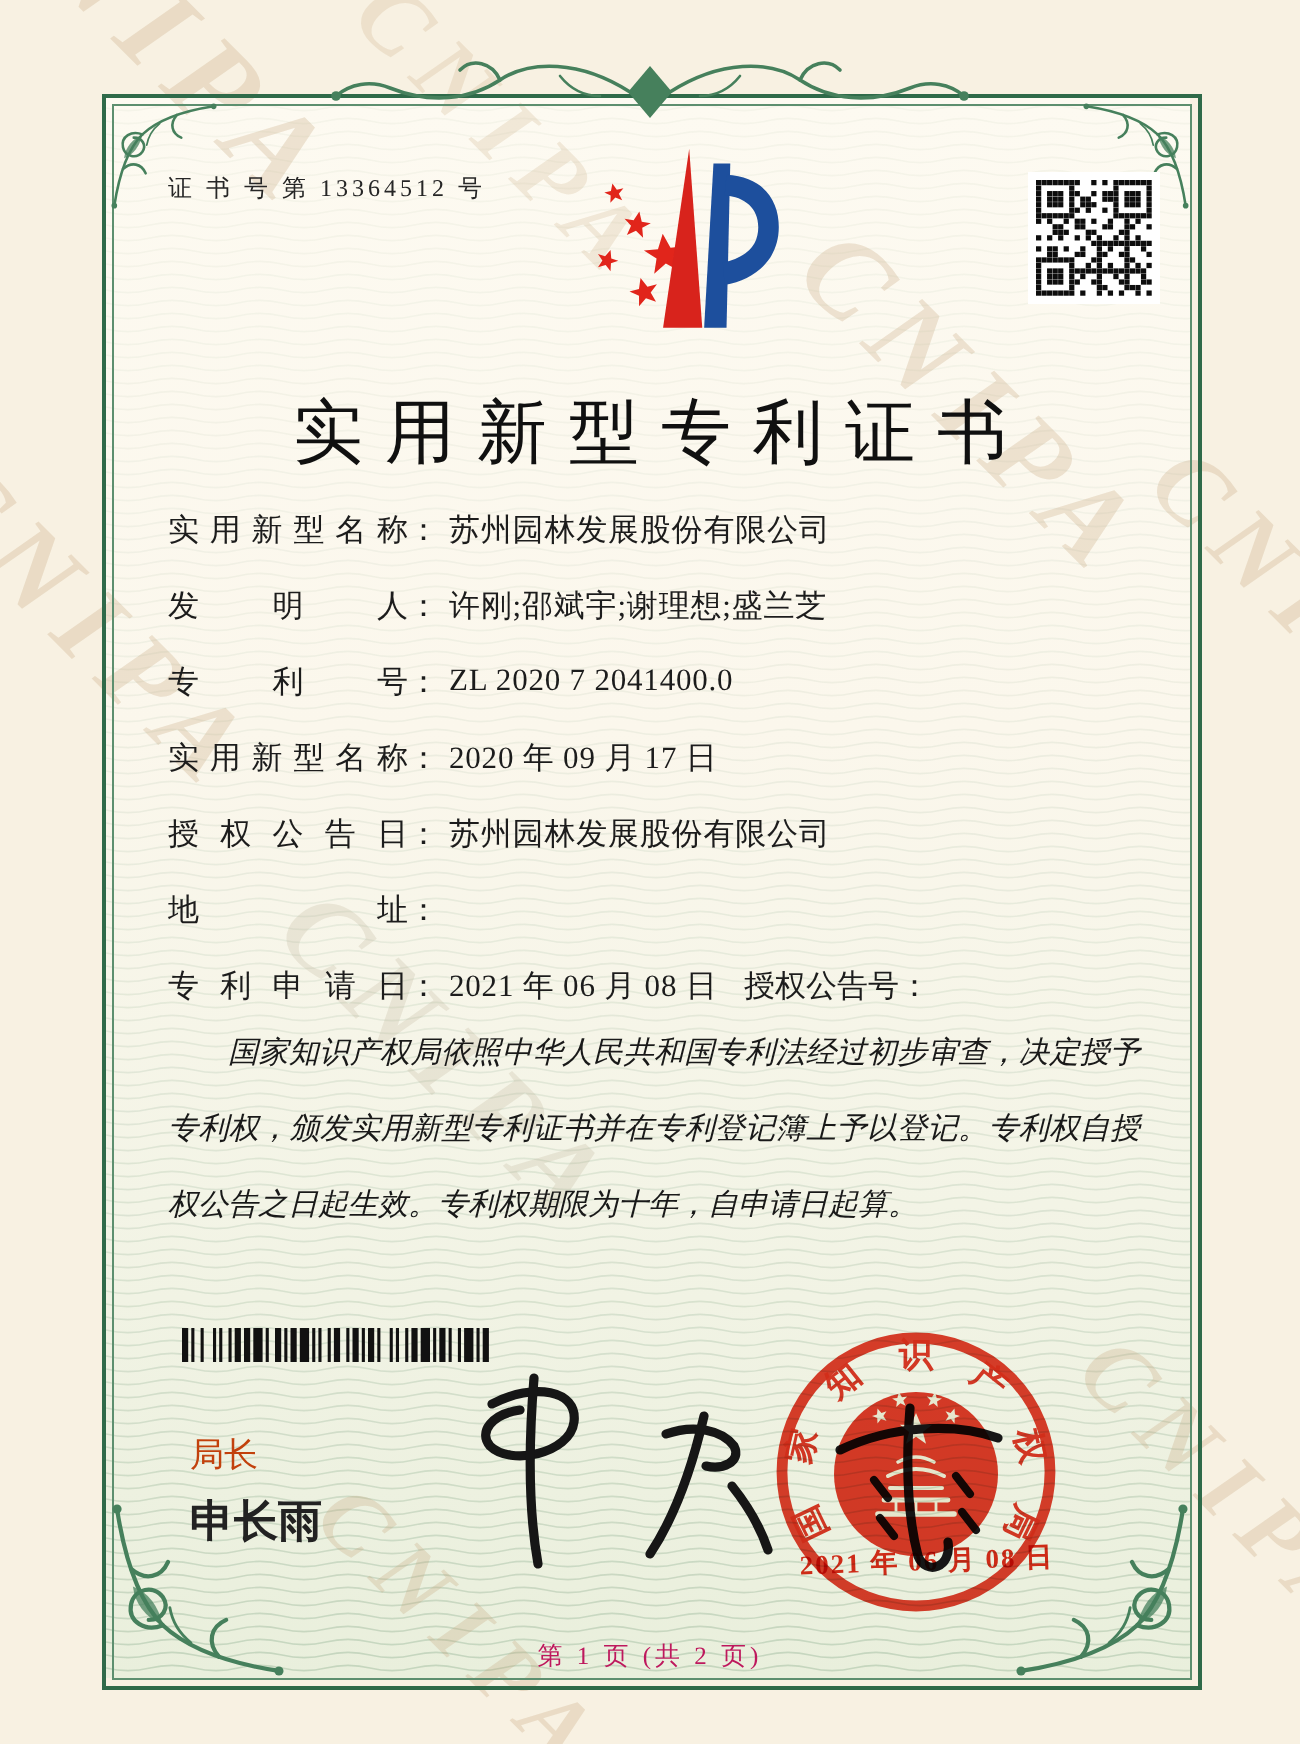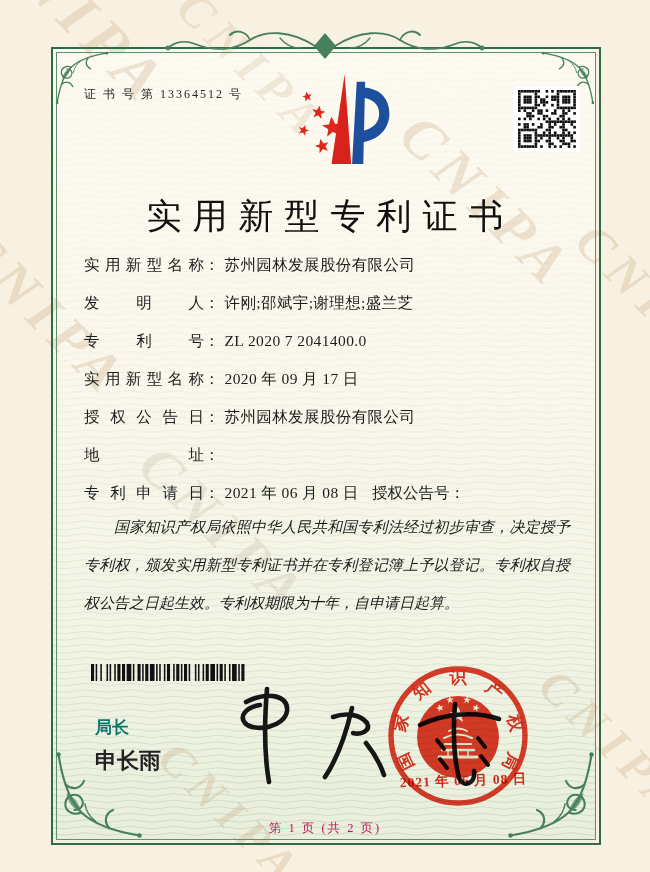--- a/index.html
+++ b/index.html
@@ -52,22 +52,22 @@
   .fvalue{margin-left:5px;letter-spacing:.4px;}
   .pair2{position:absolute;left:288px;display:flex;align-items:center;}
 
   
   .paras{position:absolute;left:84px;top:508px;width:486px;z-index:5;font-size:15px;
          line-height:38px;font-style:italic;text-align:justify;color:#191919;}
   .paras p{margin:0;text-indent:2em;}
 
   
   #barcode{position:absolute;left:91px;top:664px;z-index:5;}
-  .signer-title{position:absolute;left:95px;top:716px;z-index:5;font-size:17px;font-weight:700;
-        font-family:"Liberation Sans","DejaVu Sans",sans-serif;color:#0f766e;}
+  .signer-title{position:absolute;left:95px;top:716px;z-index:5;font-size:17px;font-weight:400;
+        font-family:"Liberation Sans","DejaVu Sans",sans-serif;color:#c2410c;}
   .signer-name{position:absolute;left:95px;top:746px;z-index:5;font-size:22px;font-weight:700;
         font-family:Liberation Sans, sans-serif;color:#222;}
   .signature{position:absolute;left:205px;top:682px;width:320px;height:110px;z-index:5;}
   .seal{position:absolute;left:383px;top:661px;width:150px;height:150px;z-index:6;
         mix-blend-mode:multiply;}
   .seal-date{position:absolute;left:396px;top:772px;width:135px;z-index:6;text-align:center;
         font-size:13.5px;font-weight:700;color:#df2d1a;letter-spacing:1px;transform:rotate(-2deg);
         mix-blend-mode:multiply;white-space:nowrap;}
   .footer{position:absolute;left:0;right:0;top:820px;z-index:5;text-align:center;
         font-size:12.5px;letter-spacing:2px;color:#be185d;}

